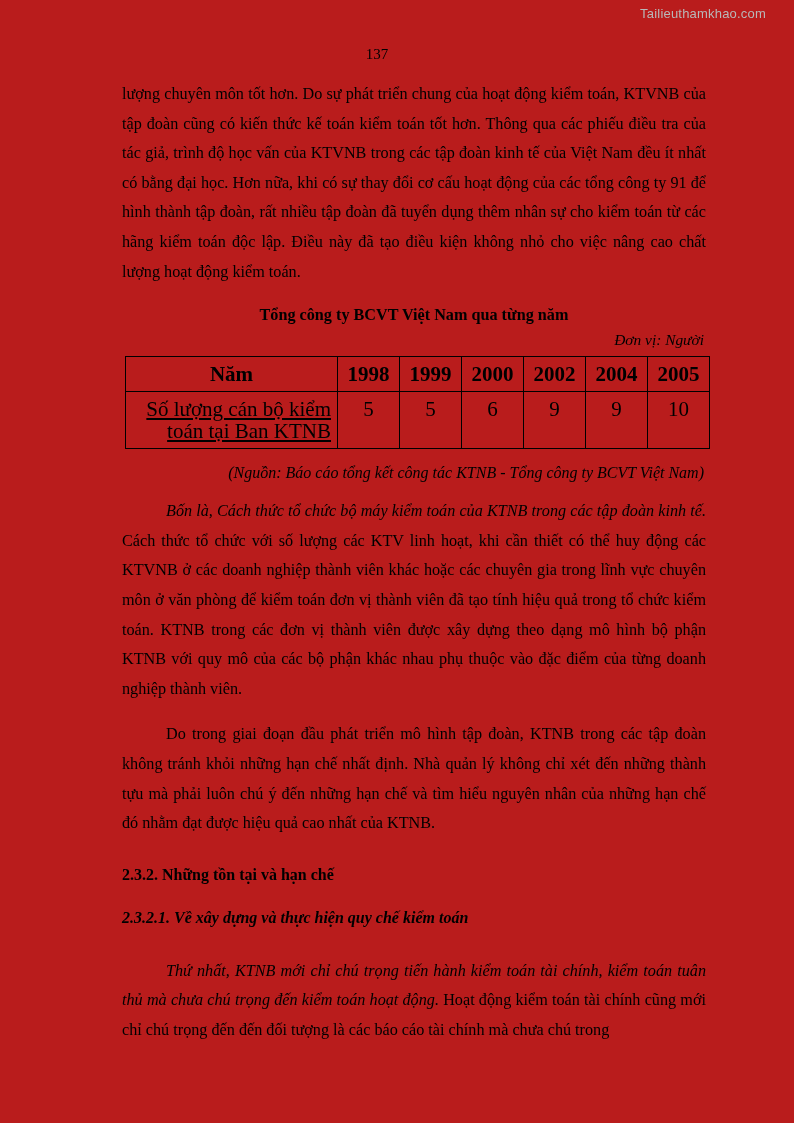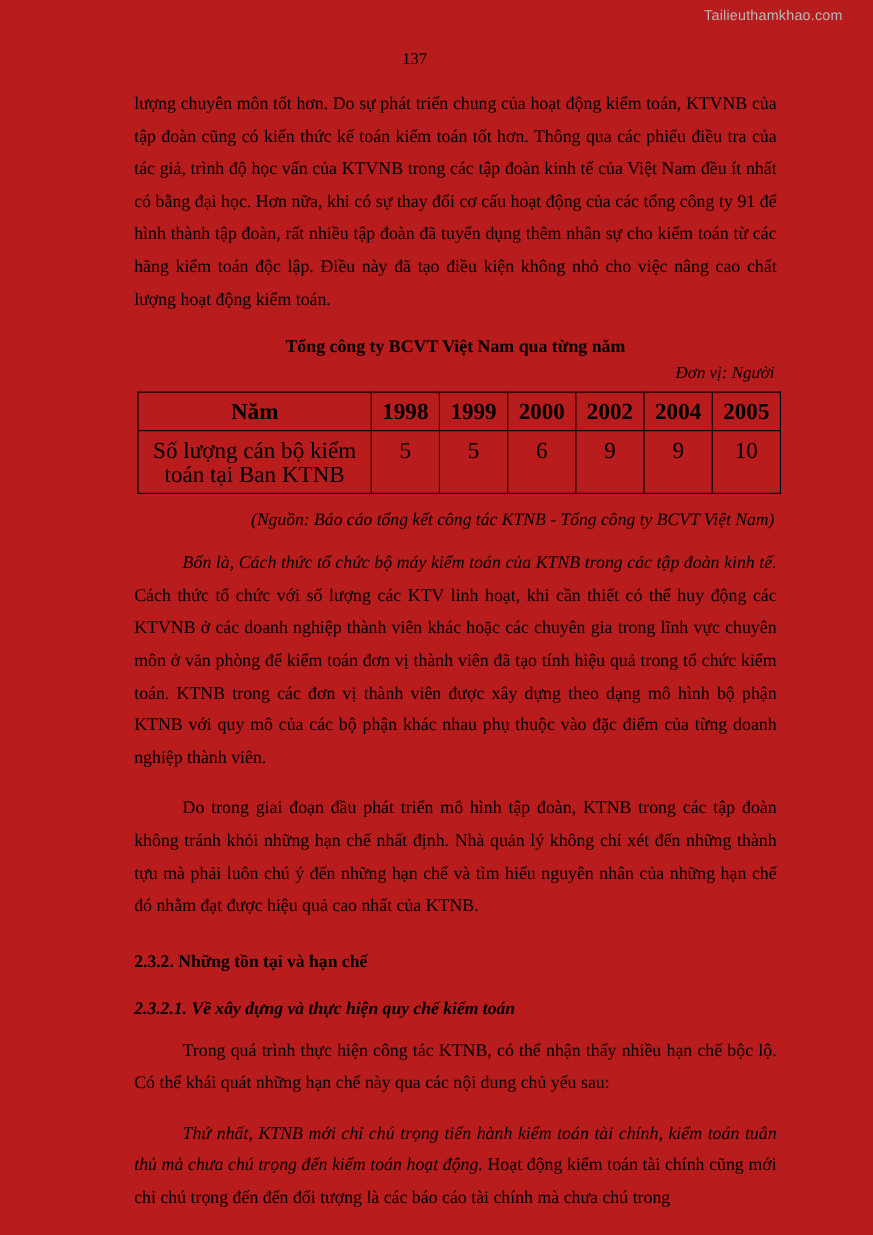--- a/index.html
+++ b/index.html
@@ -86,25 +86,26 @@
     line-height: 22px;
     padding: 4px 6px;
     vertical-align: middle;
   }
   table.data-table th {
     font-weight: bold;
     text-align: center;
     height: 26px;
   }
   table.data-table td.label-cell {
-    text-align: center;
+    text-align: right;
     font-weight: normal;
     height: 46px;
     vertical-align: top;
     padding-top: 6px;
+    text-decoration: underline;
   }
   table.data-table td.num-cell {
     text-align: center;
     vertical-align: top;
     padding-top: 6px;
   }
   .col-label { width: 212px; }
   .col-year  { width: 62px; }
 
   .source-note {
@@ -202,20 +203,19 @@
     <div class="gap-lg"></div>
 
     <h3 class="heading-2">2.3.2. Những tồn tại và hạn chế</h3>
 
     <div class="gap-md"></div>
 
     <h4 class="heading-3">2.3.2.1. Về xây dựng và thực hiện quy chế kiểm toán</h4>
 
     <div class="gap-sm"></div>
 
-    <p class="body-par indent">Trong quá trình thực hiện công tác KTNB, có thể nhận thấy nhiều hạn chế bộc lộ. Có thể khái quát những hạn chế này qua các nội dung chủ yếu sau:</p>
 
     <div class="gap-md"></div>
 
     <p class="body-par indent"><em class="lead">Thứ nhất, KTNB mới chỉ chú trọng tiến hành kiểm toán tài chính, kiểm toán tuân thủ mà chưa chú trọng đến kiểm toán hoạt động.</em><span> Hoạt động kiểm toán tài chính cũng mới chỉ chú trọng đến đến đối tượng là các báo cáo tài chính mà chưa chú trong</span></p>
 
   </div>
 </div>
 
 </body></html>

